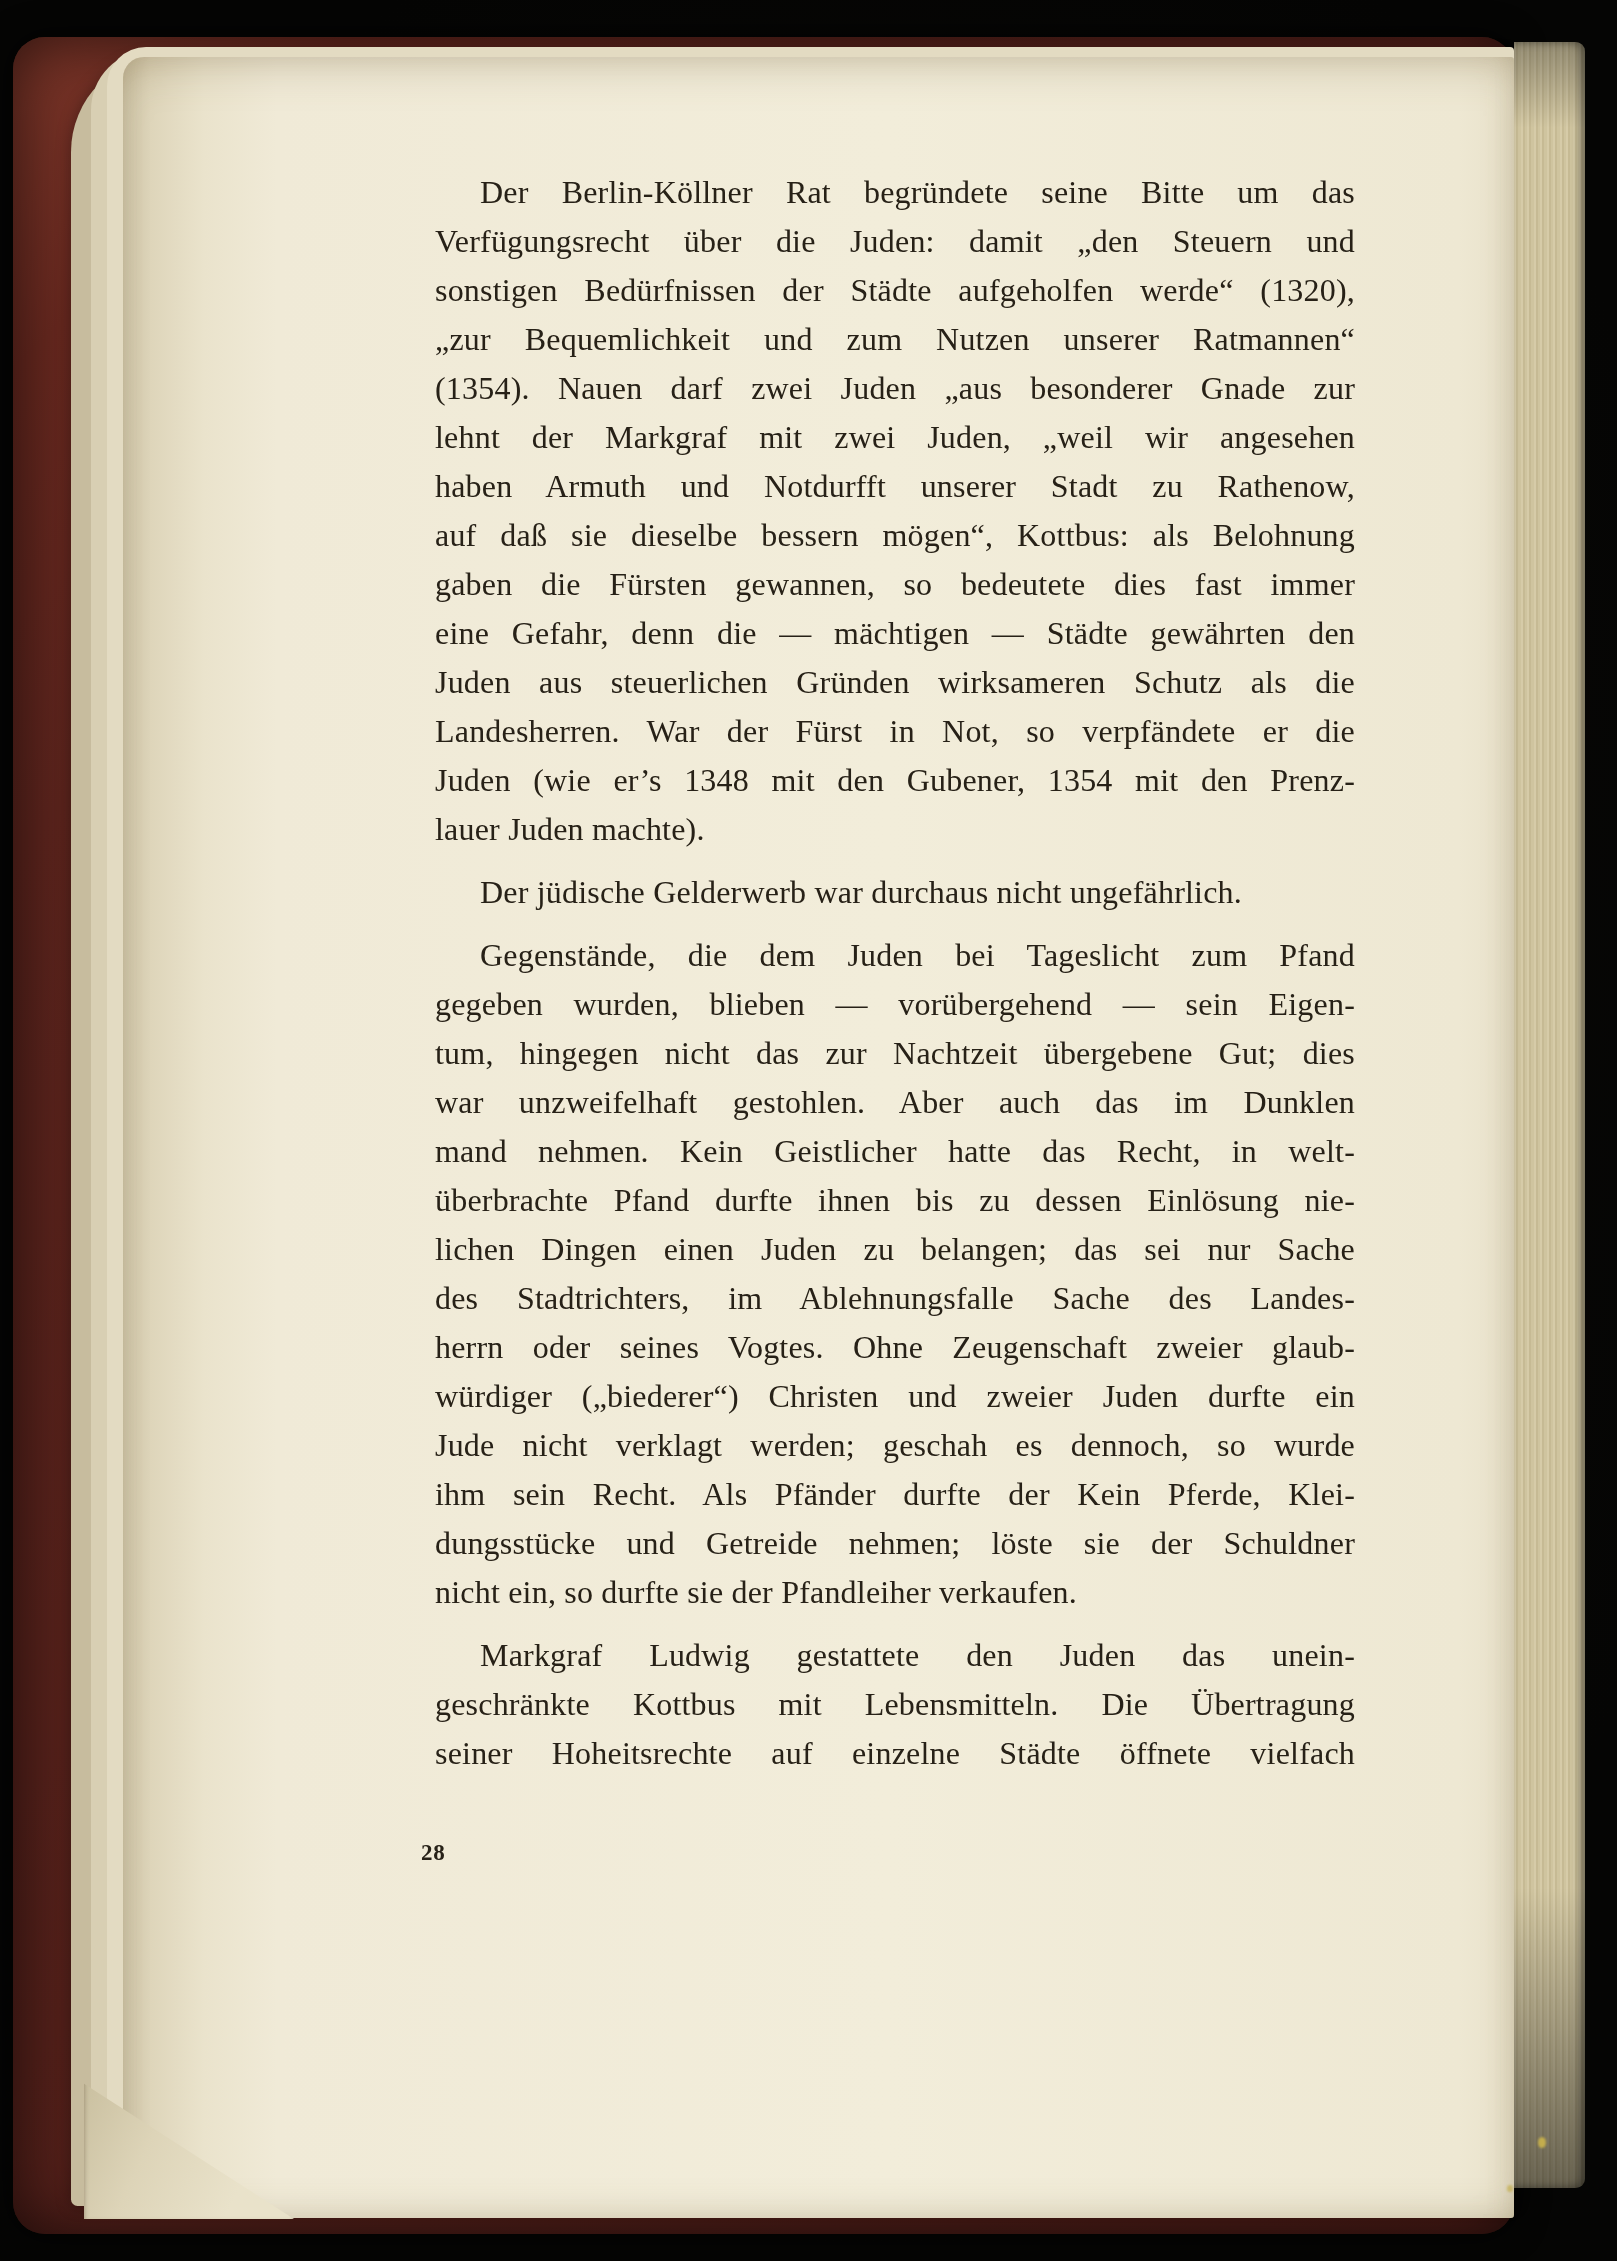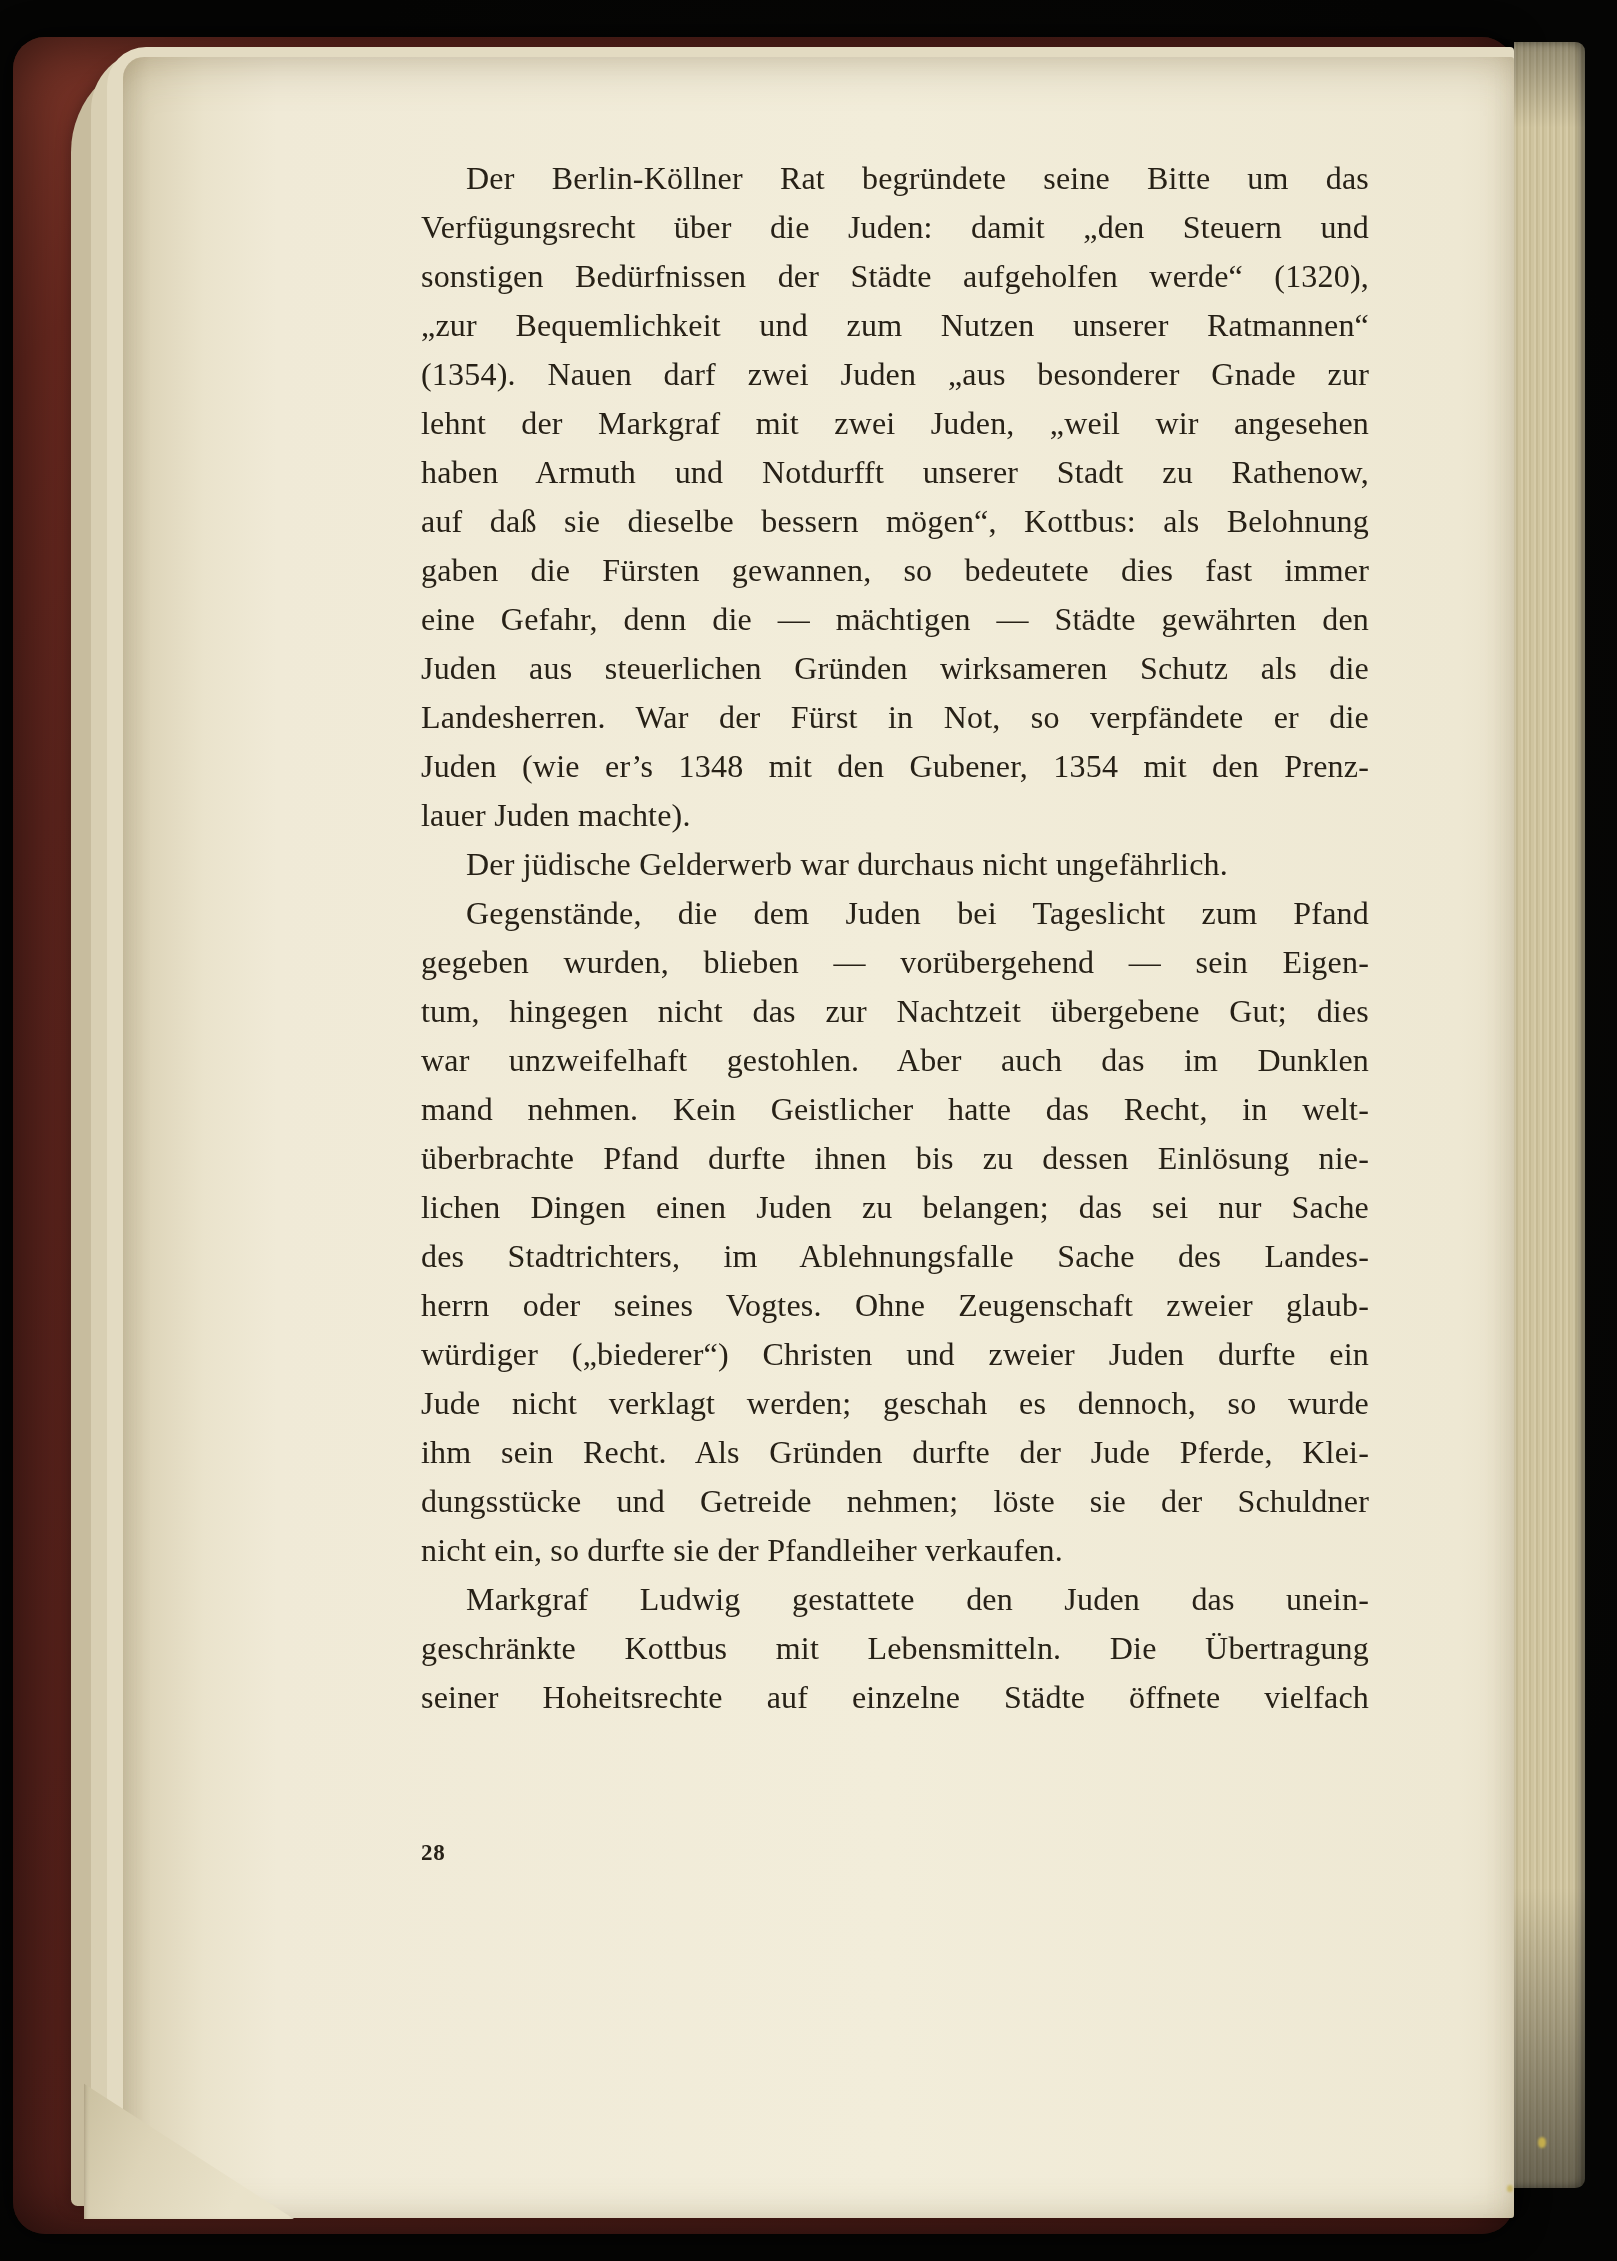--- a/index.html
+++ b/index.html
@@ -63,21 +63,21 @@
   .speck.s2{left:1507px;top:2185px;width:5.7px;height:7.3px;opacity:.7;}
 
   
   .text-block{
     position:absolute;left:298px;top:97px;width:948px;
     font-size:32px;line-height:49px;
     color:var(--ink,#272117);
     letter-spacing:0.2px;
     text-rendering:optimizeLegibility;
   }
-  .para{margin:0;}
+  .para{margin:14px;}
   .line{text-align:justify;text-align-last:justify;}
   .line.no-stretch{text-align-last:left;}
   .line.indent{text-indent:45px;}
   .page-number{
     position:absolute;left:298px;top:1776px;
     font-size:23px;line-height:39px;font-weight:700;
     color:var(--ink,#272117);letter-spacing:0.8px;
   }
 </style>
 </head>
@@ -115,21 +115,21 @@
           <div class="line">gegeben wurden, blieben — vorübergehend — sein Eigen-</div>
           <div class="line">tum, hingegen nicht das zur Nachtzeit übergebene Gut; dies</div>
           <div class="line">war unzweifelhaft gestohlen. Aber auch das im Dunklen</div>
           <div class="line">mand nehmen. Kein Geistlicher hatte das Recht, in welt-</div>
           <div class="line">überbrachte Pfand durfte ihnen bis zu dessen Einlösung nie-</div>
           <div class="line">lichen Dingen einen Juden zu belangen; das sei nur Sache</div>
           <div class="line">des Stadtrichters, im Ablehnungsfalle Sache des Landes-</div>
           <div class="line">herrn oder seines Vogtes. Ohne Zeugenschaft zweier glaub-</div>
           <div class="line">würdiger („biederer“) Christen und zweier Juden durfte ein</div>
           <div class="line">Jude nicht verklagt werden; geschah es dennoch, so wurde</div>
-          <div class="line">ihm sein Recht. Als Gründen durfte der Jude Pferde, Klei-</div>
+          <div class="line">ihm sein Recht. Als Pfänder durfte der Kein Pferde, Klei-</div>
           <div class="line">dungsstücke und Getreide nehmen; löste sie der Schuldner</div>
           <div class="line no-stretch">nicht ein, so durfte sie der Pfandleiher verkaufen.</div>
         </div>
         <div class="para">
           <div class="line indent">Markgraf Ludwig gestattete den Juden das unein-</div>
           <div class="line">geschränkte Kottbus mit Lebensmitteln. Die Übertragung</div>
           <div class="line">seiner Hoheitsrechte auf einzelne Städte öffnete vielfach</div>
         </div>
       </div>
     <div class="page-number">28</div>

